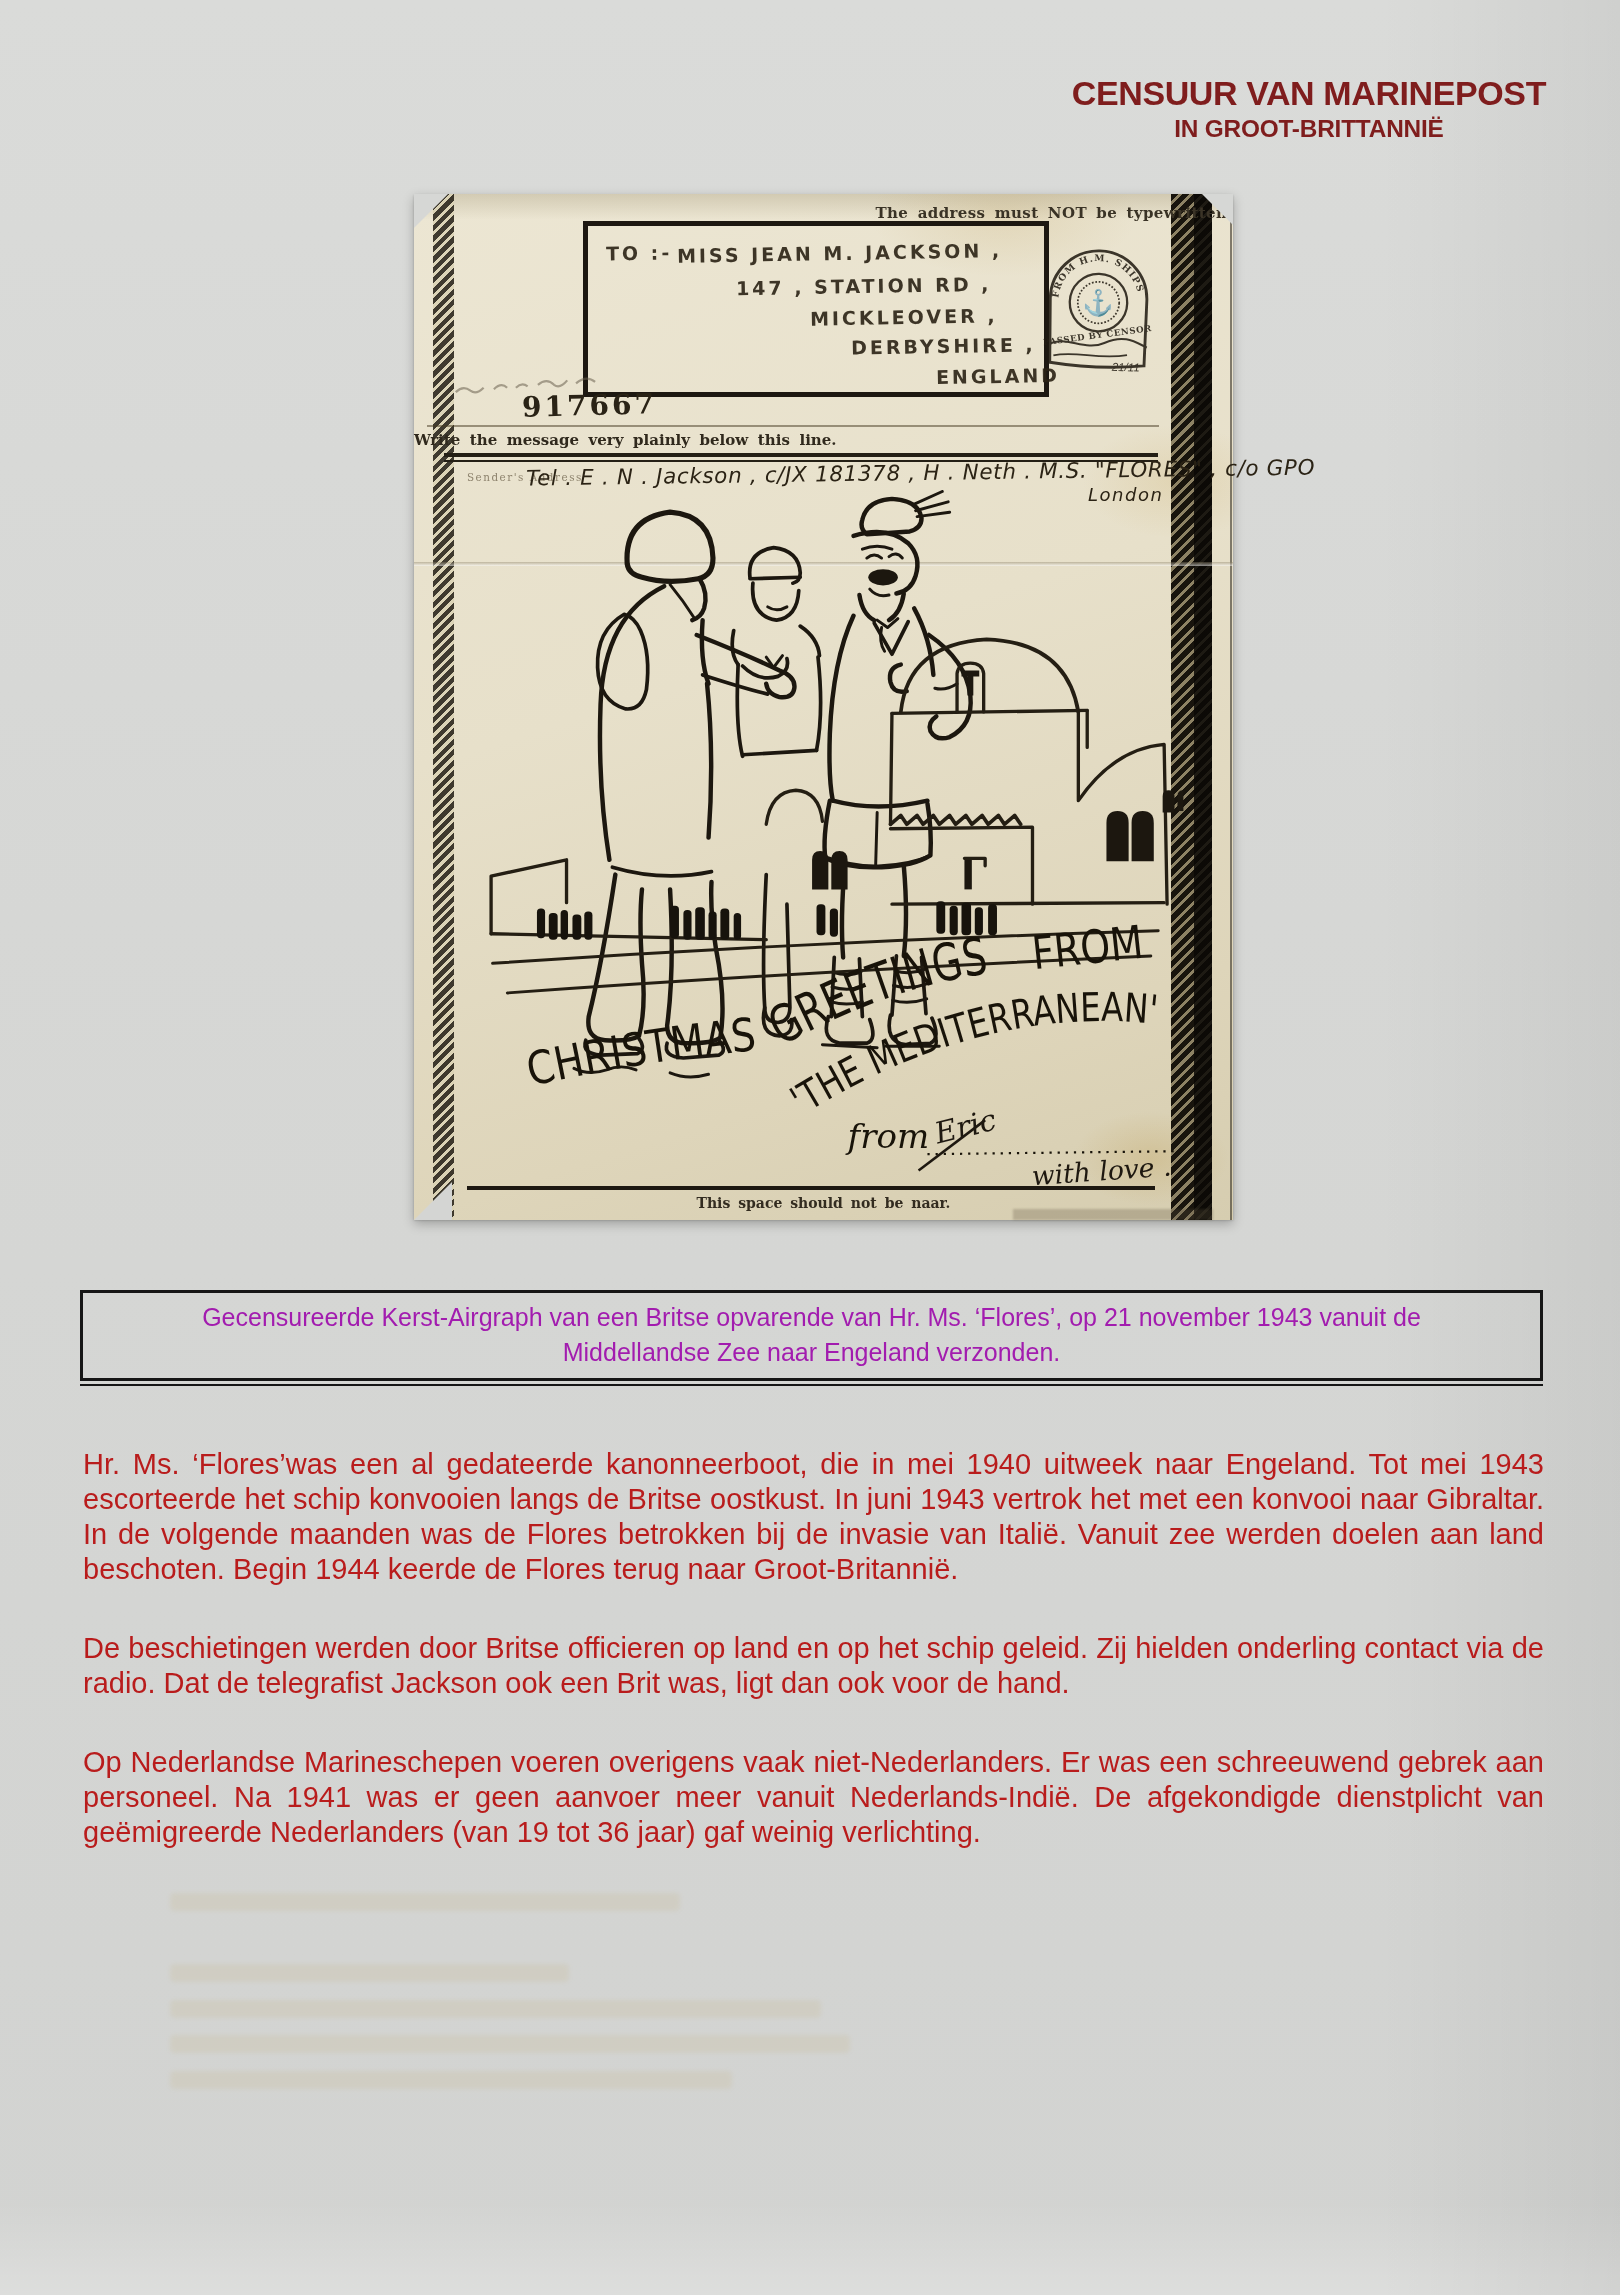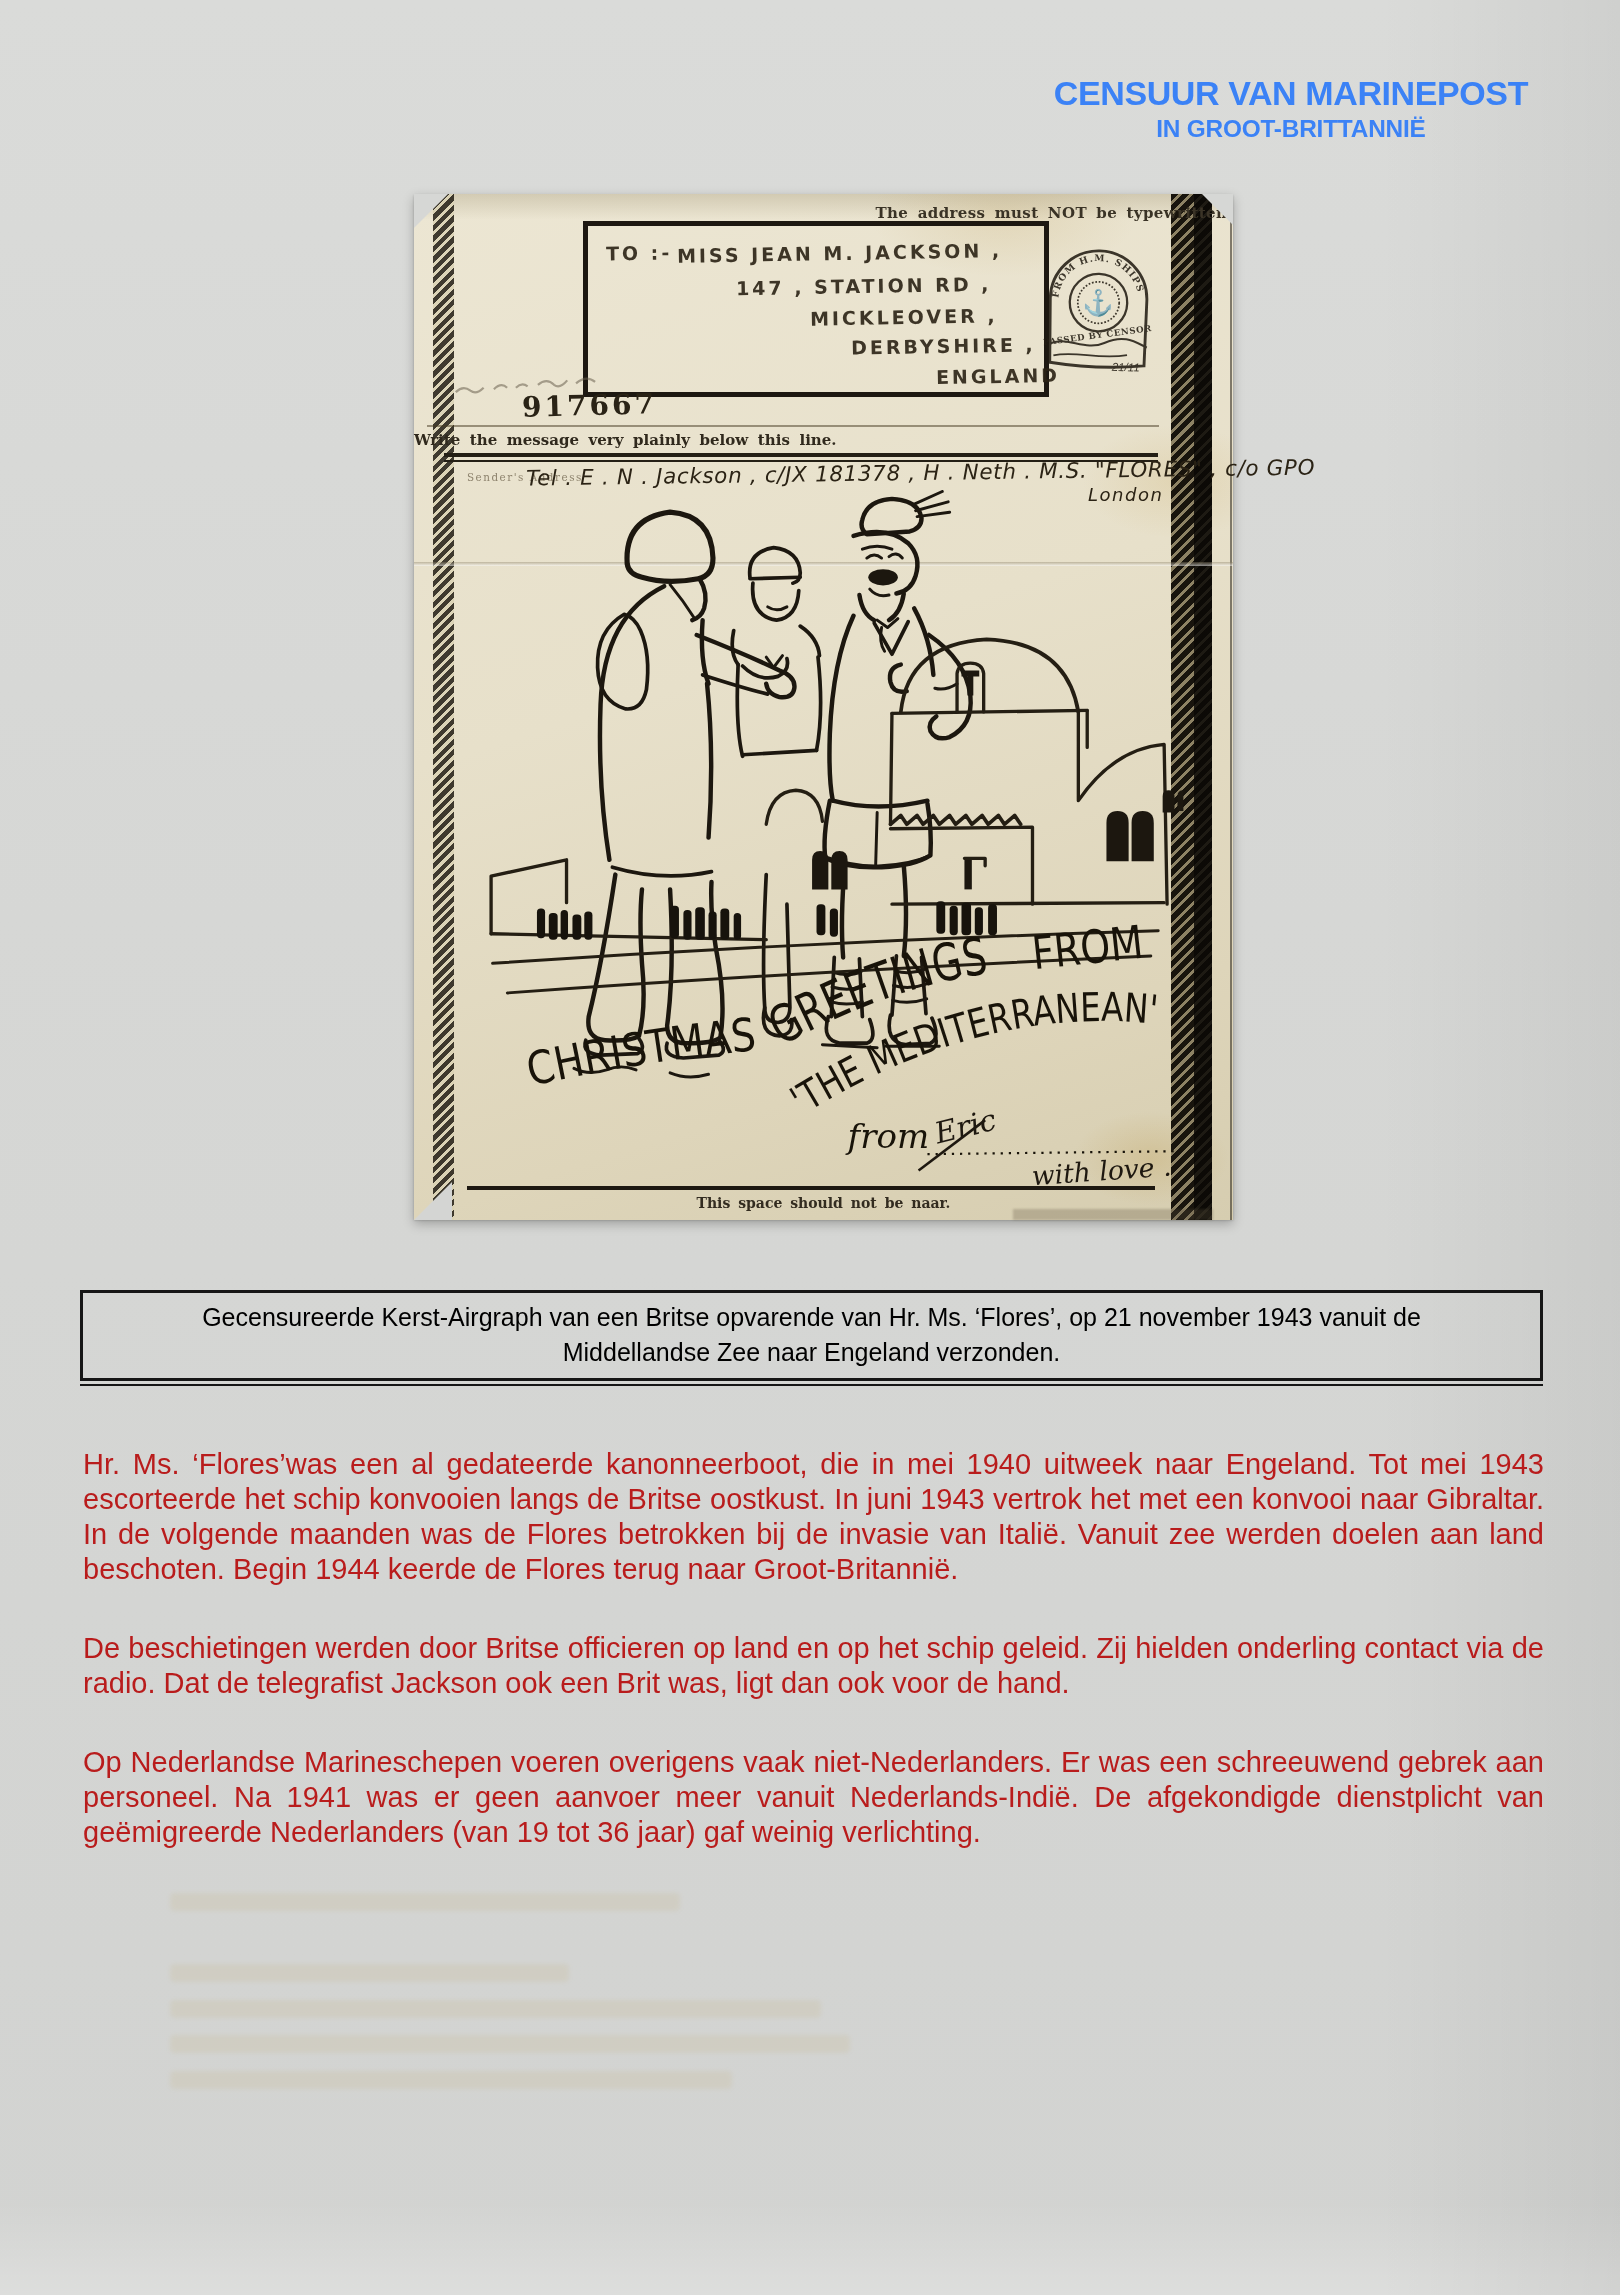--- a/index.html
+++ b/index.html
@@ -6,21 +6,21 @@
   body{
     width:1620px;height:2295px;position:relative;overflow:hidden;
     background:linear-gradient(180deg,#dadbd9 0%,#d6d7d5 40%,#d2d3d1 100%);
     font-family:"Liberation Sans",sans-serif;color:#1a1a1a;
   }
   .page-shade{position:absolute;inset:0;pointer-events:none;
     background:linear-gradient(90deg,rgba(0,0,0,0) 85%,rgba(0,0,0,.05) 100%),
                linear-gradient(0deg,rgba(255,255,255,.25) 0%,rgba(0,0,0,0) 4%);}
 
   
-  .title-block{position:absolute;top:75px;right:92px;text-align:right;color:#3b82f6;}
+  .title-block{position:absolute;top:75px;right:74px;text-align:right;color:#7f1d1d;}
   .title-line1{font-size:34px;font-weight:bold;letter-spacing:-0.4px;line-height:1.1;}
   .title-line2{font-size:24.4px;font-weight:bold;letter-spacing:-0.2px;margin-top:3px;text-align:center;}
 
   
   .airgraph{
     position:absolute;left:414px;top:194px;width:819px;height:1026px;
     background:
       radial-gradient(133px 81px at 93% 28%, rgba(190,150,60,.16), transparent 70%),
       radial-gradient(111px 67px at 90% 94%, rgba(180,140,50,.22), transparent 70%),
       radial-gradient(192px 89px at 72% 2%, rgba(170,130,40,.14), transparent 70%),
@@ -76,21 +76,21 @@
 
   .bottom-rule{left:53px;top:992px;width:688px;height:4.4px;background:#1d1811;}
   .ag-bottom-note{left:0;top:1001px;width:100%;text-align:center;font-size:14px;font-weight:bold;
     color:#332c20;word-spacing:3px;}
   .bottom-smudge{left:599px;top:1015px;width:200px;height:11px;background:rgba(95,84,60,.28);
     filter:blur(1.1px);}
 
   
   .caption-box{position:absolute;left:80px;top:1290px;width:1463px;box-sizing:border-box;
     border:3px solid #161616;padding:7.4px 19px 9px;text-align:center;
-    font-size:25px;line-height:1.38;color:#000000;}
+    font-size:25px;line-height:1.38;color:#a21caf;}
   .caption-box::after{content:"";position:absolute;left:-3px;right:-3px;bottom:-8.1px;height:2.2px;
     background:#161616;}
   .caption-box b{font-weight:bold;}
 
   
   .para{position:absolute;left:83px;width:1461px;margin:0;font-size:29px;line-height:35px;
     text-align:justify;color:#b91c1c;}
   .p1{top:1447px;} .p2{top:1631px;} .p3{top:1745px;}
 
   

